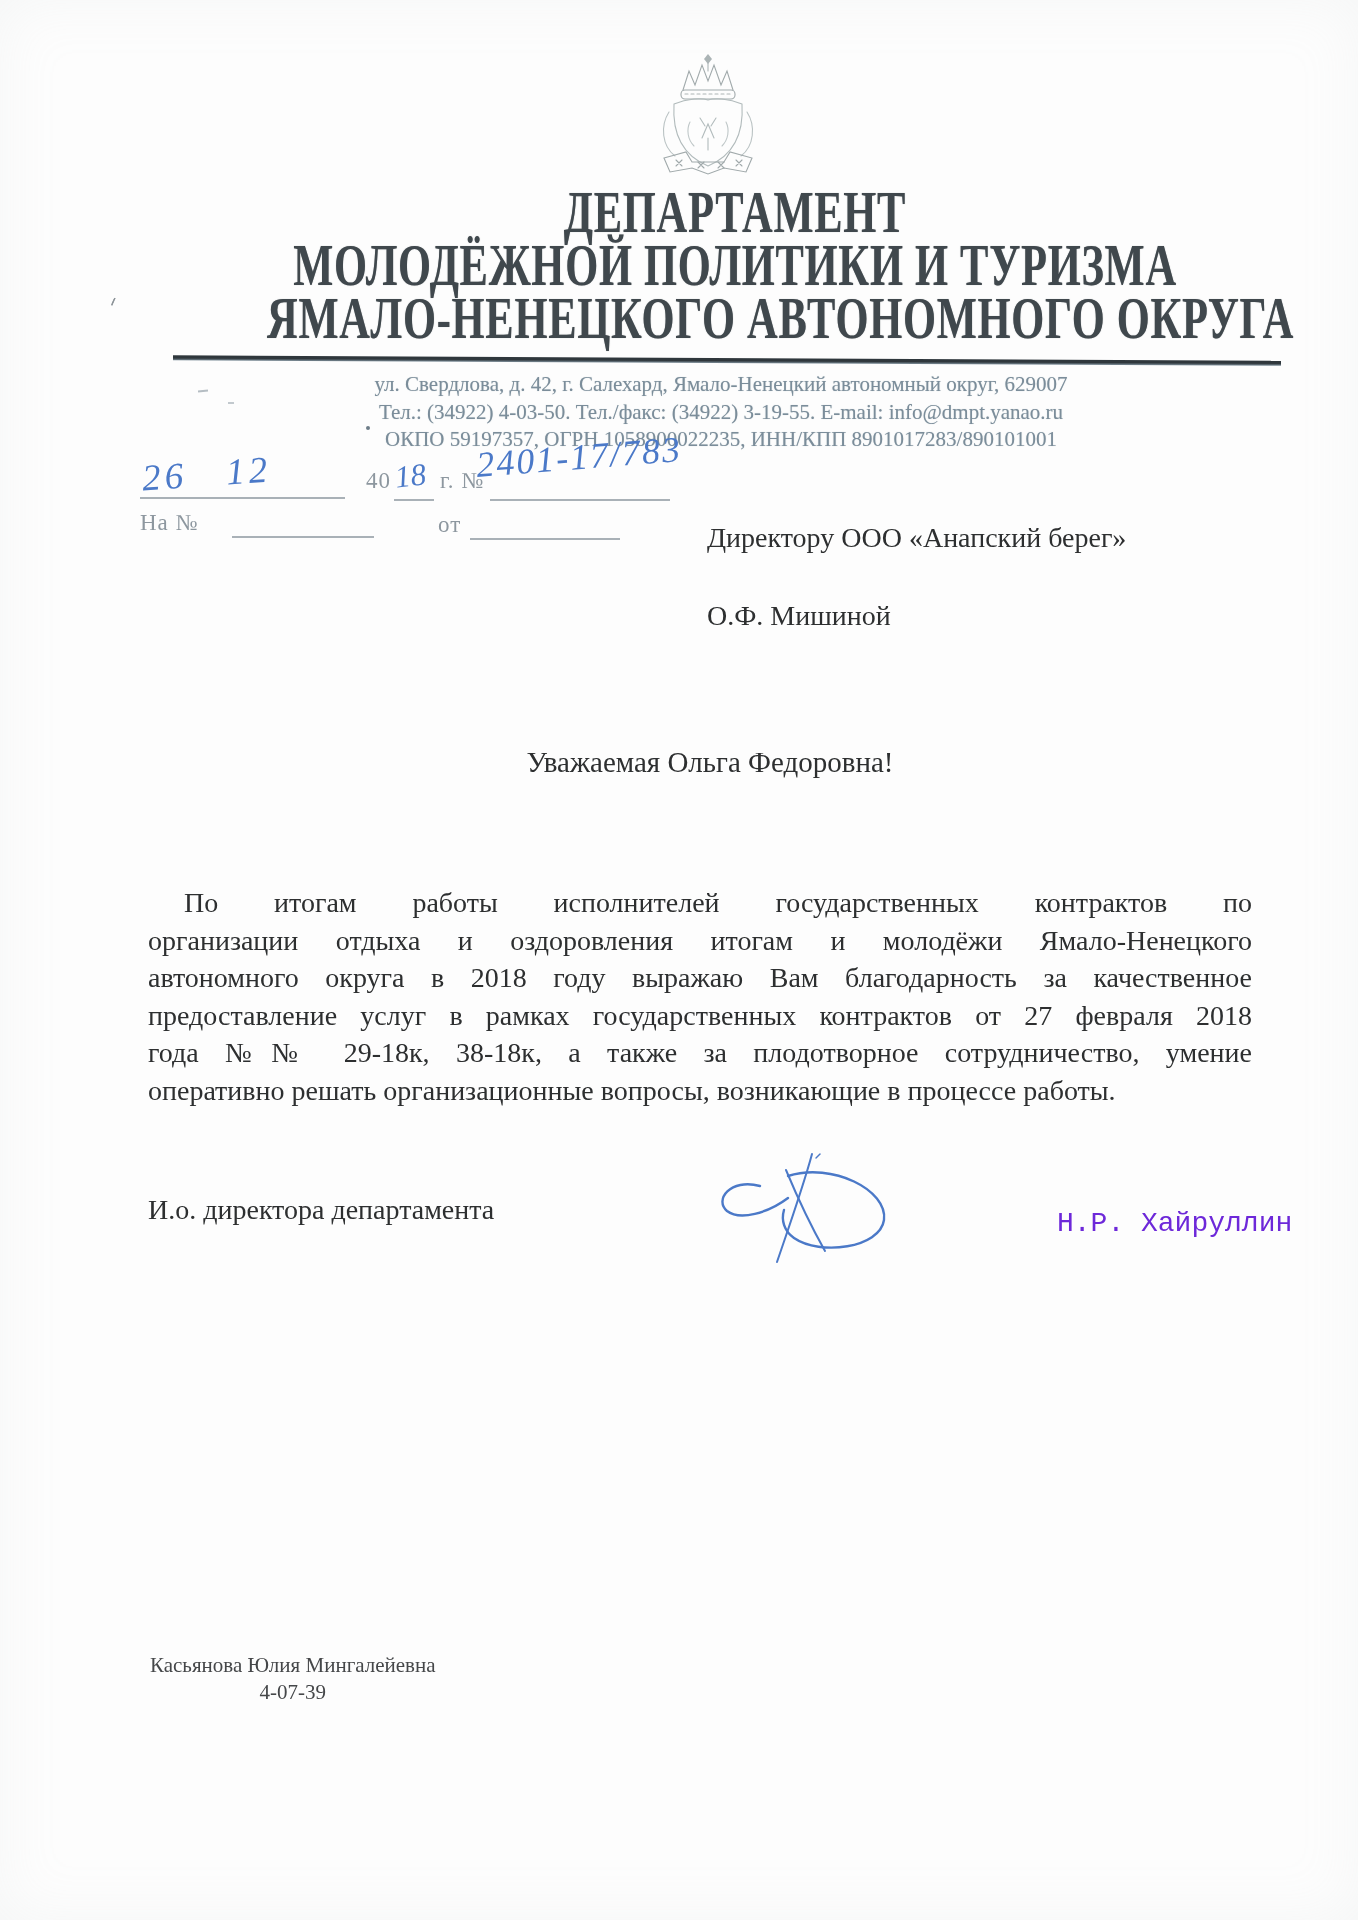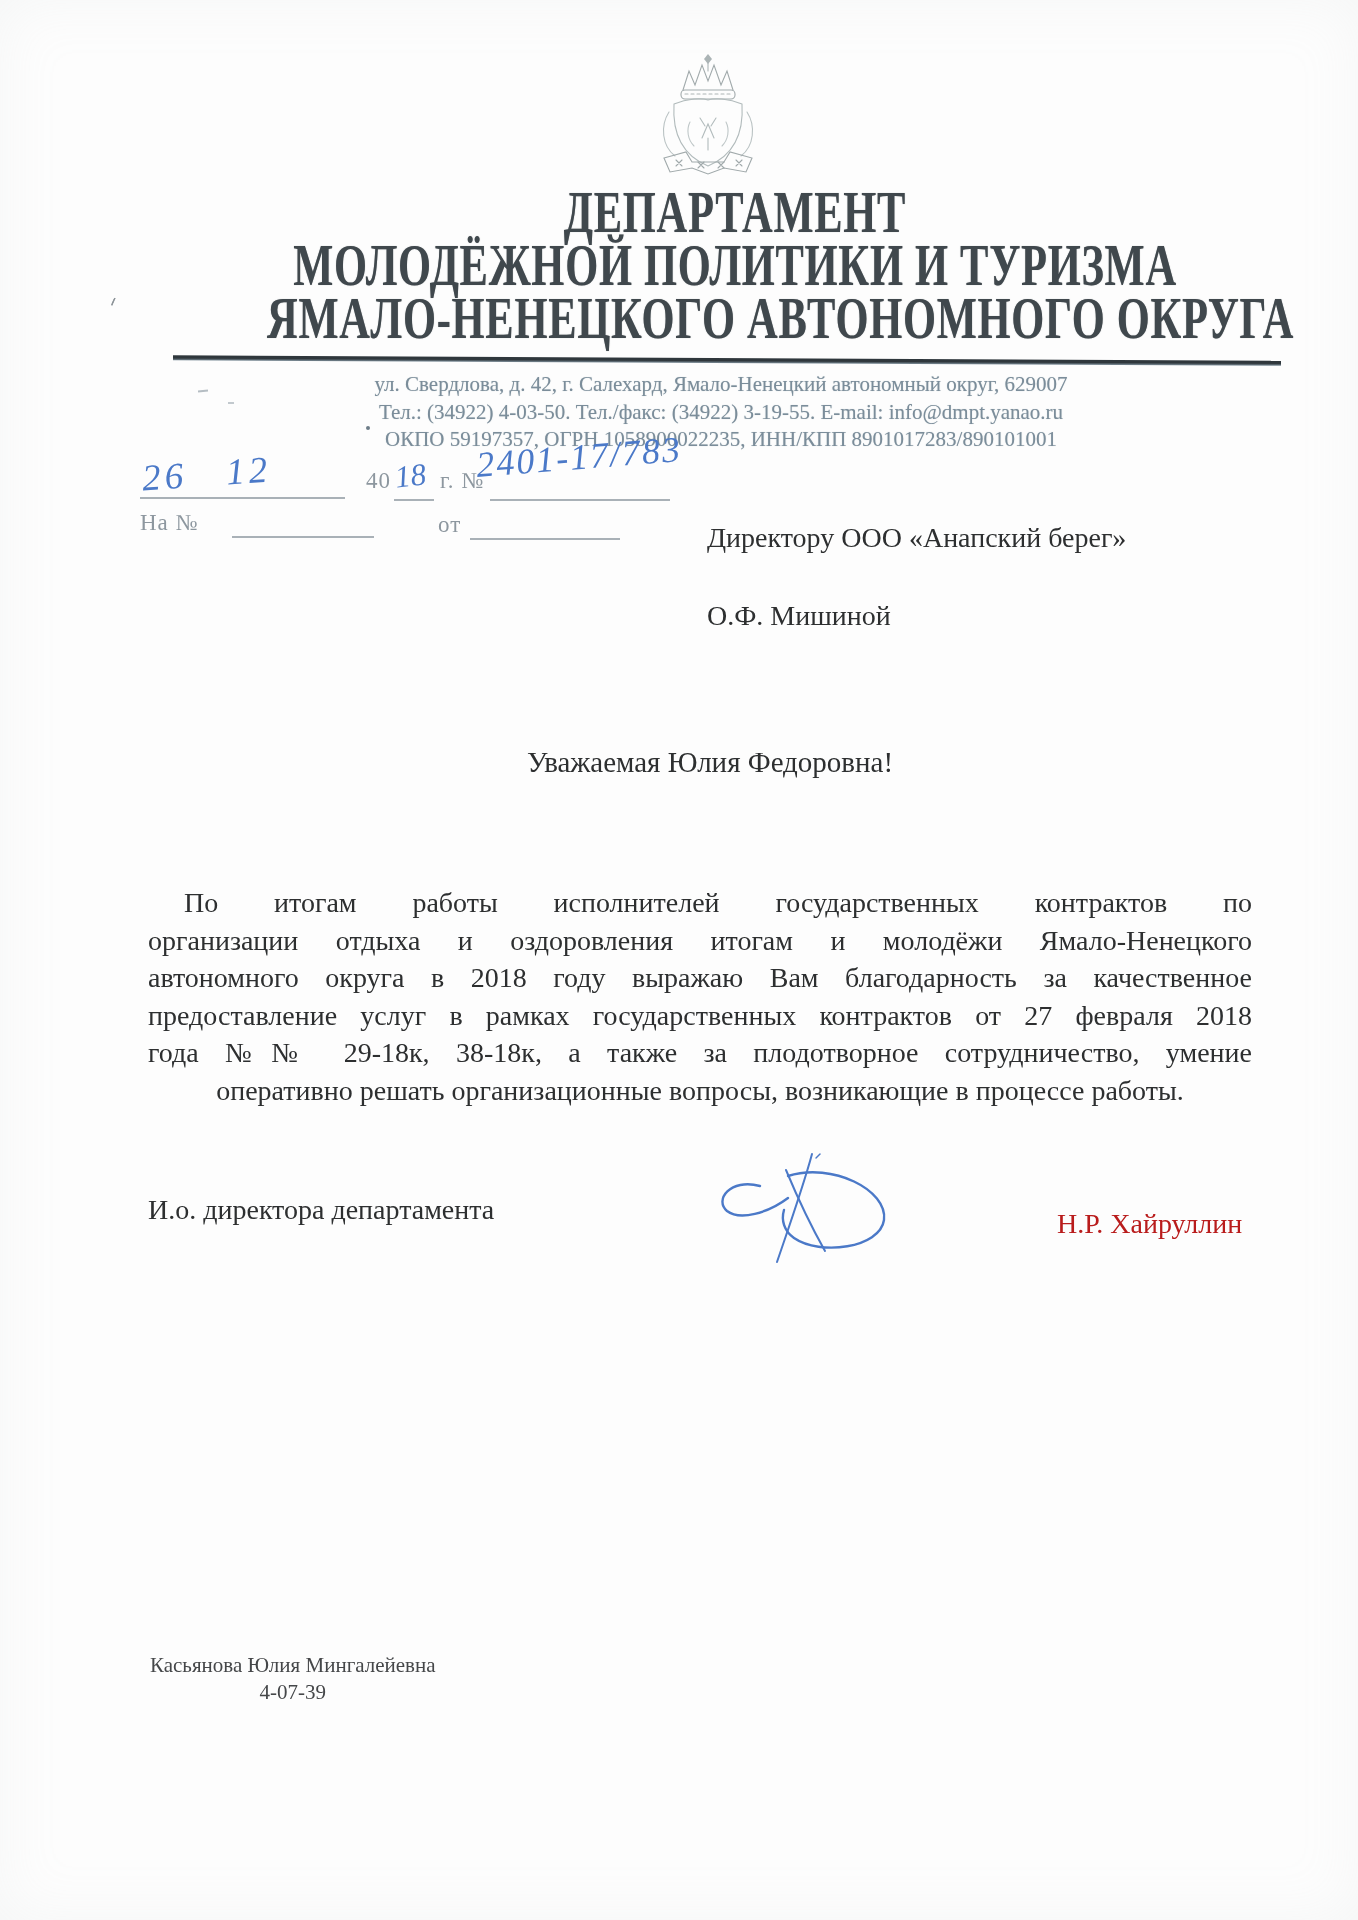--- a/index.html
+++ b/index.html
@@ -32,24 +32,24 @@
   .hw-number{position:absolute;left:478px;top:444px;font-size:36px;letter-spacing:2px;transform:rotate(-4.5deg);transform-origin:0 100%;}
   .form-label{position:absolute;font-size:23px;color:#8d979f;letter-spacing:1px;}
   .u-line{position:absolute;height:2px;background:#a9b1b7;}
   
   .recipient{position:absolute;left:707px;top:522px;font-size:28px;color:#2d2f30;}
   .recipient .r2{margin-top:46px;}
   .salutation{position:absolute;left:400px;top:746px;width:620px;text-align:center;font-size:29px;color:#2d2f30;}
   .body-block{position:absolute;left:148px;top:884px;width:1104px;font-size:28px;line-height:37.6px;color:#2d2f30;}
   .bline{text-align:justify;text-align-last:justify;}
   .bline.first{padding-left:36px;}
-  .bline.last{text-align:center;text-align-last:auto;}
+  .bline.last{text-align:left;text-align-last:auto;}
   
   .sig-title{position:absolute;left:148px;top:1194px;font-size:28px;color:#2d2f30;}
-  .sig-name{position:absolute;left:1057px;top:1208px;font-size:28px;color:#b91c1c;}
+  .sig-name{position:absolute;left:1057px;top:1208px;font-size:28px;color:#6d28d9;font-family:Liberation Mono, monospace;}
   .sig-mark{position:absolute;left:698px;top:1148px;width:225px;height:125px;}
   
   .footer{position:absolute;left:150px;top:1652px;font-size:21px;line-height:27px;color:#454749;text-align:center;}
   
   .speck-a{position:absolute;left:112px;top:298px;width:4px;height:9px;border-left:2px solid #8d9499;transform:rotate(24deg);border-radius:2px;}
   .speck-b{position:absolute;left:366px;top:426px;width:4px;height:4px;background:#6d7d88;border-radius:50%;}
   .speck-c{position:absolute;left:198px;top:390px;width:10px;height:2px;background:#b5bdc3;transform:rotate(-6deg);}
   .speck-d{position:absolute;left:228px;top:402px;width:6px;height:2px;background:#c2c9ce;}
 </style>
 </head>
@@ -100,21 +100,21 @@
   <span class="form-label" style="left:140px;top:510px;">На №</span>
   <div class="u-line" style="left:232px;top:536px;width:142px;"></div>
   <span class="form-label" style="left:438px;top:512px;">от</span>
   <div class="u-line" style="left:470px;top:538px;width:150px;"></div>
 
   <div class="recipient">
     <div>Директору ООО «Анапский берег»</div>
     <div class="r2">О.Ф. Мишиной</div>
   </div>
 
-  <div class="salutation">Уважаемая Юлия Федоровна!</div>
+  <div class="salutation">Уважаемая Ольга Федоровна!</div>
 
   <div class="body-block">
     <div class="bline first">По итогам работы исполнителей государственных контрактов по</div>
     <div class="bline">организации отдыха и оздоровления итогам и молодёжи Ямало-Ненецкого</div>
     <div class="bline">автономного округа в 2018 году выражаю Вам благодарность за качественное</div>
     <div class="bline">предоставление услуг в рамках государственных контрактов от 27 февраля 2018</div>
     <div class="bline">года №№ 29-18к, 38-18к, а также за плодотворное сотрудничество, умение</div>
     <div class="bline last">оперативно решать организационные вопросы, возникающие в процессе работы.</div>
   </div>
 

